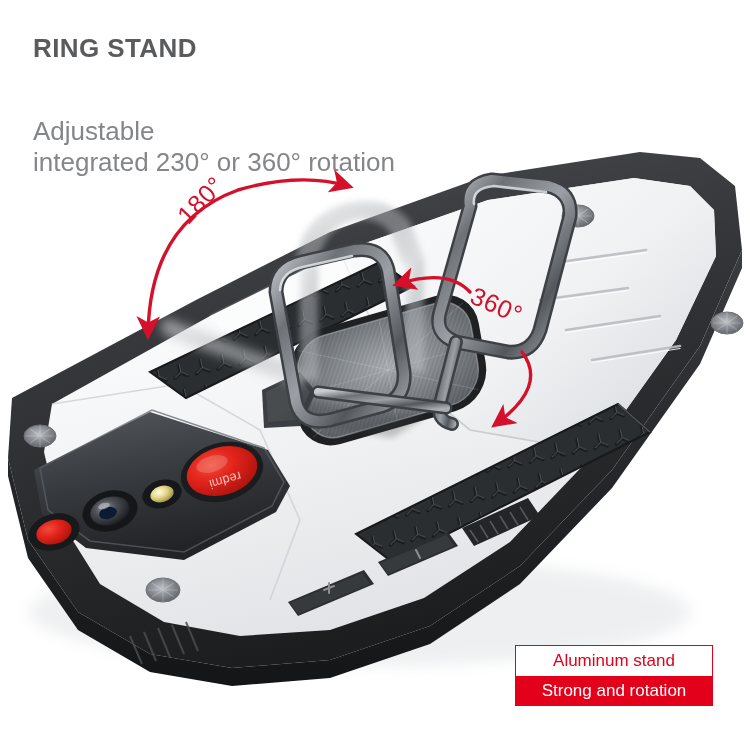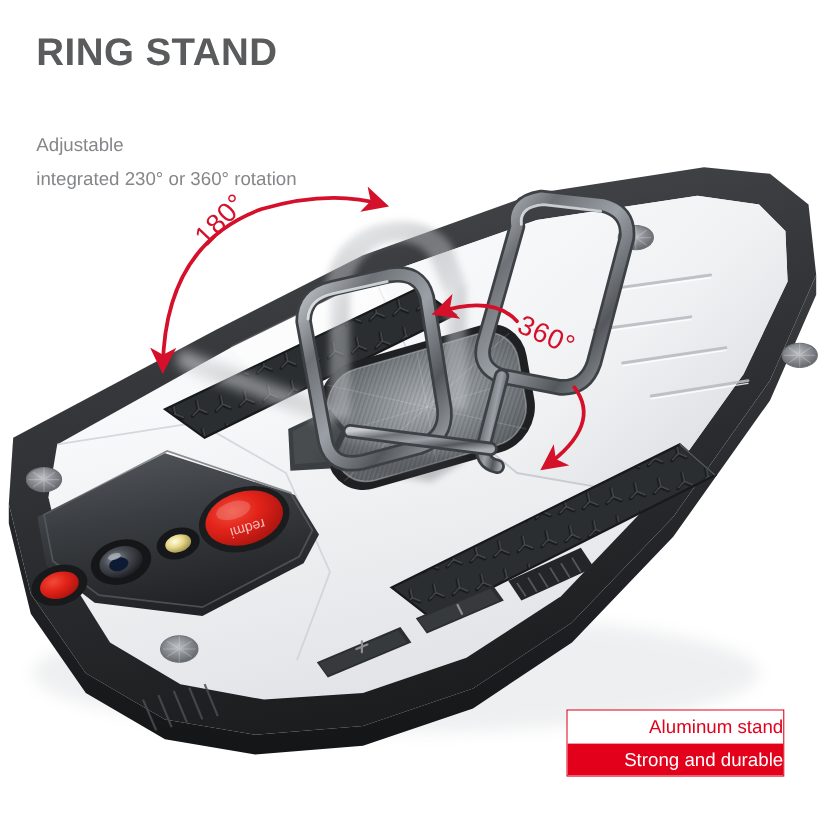--- a/index.html
+++ b/index.html
@@ -19,36 +19,36 @@
   
   #headline {
     position: absolute;
     left: 33px;
     top: 26px;
     width: 520px;
   }
   .hl-line {
     font-family: "Liberation Sans", sans-serif;
     font-weight: bold;
-    font-size: 35px;
+    font-size: 26px;
     line-height: 44px;
     letter-spacing: 0.4px;
     color: #5a5b5d;
     white-space: nowrap;
   }
   #subtitle {
     position: absolute;
     left: 33px;
     top: 116px;
     width: 520px;
   }
   .sub-line {
     font-family: "Liberation Sans", sans-serif;
     font-weight: normal;
-    font-size: 17px;
+    font-size: 26px;
     line-height: 31px;
     color: #848689;
     white-space: nowrap;
   }
 
   
   #artwork {
     position: absolute;
     left: 0;
     top: 0;
@@ -64,21 +64,21 @@
     width: 198px;
     height: 61px;
     border: 1.6px solid #e2001a;
     box-sizing: border-box;
     overflow: hidden;
   }
   #badge .row {
     height: 50%;
     display: flex;
     align-items: center;
-    justify-content: flex-end;
+    justify-content: center;
     box-sizing: border-box;
   }
   #badge .row-top {
     background: #ffffff;
     color: #e2001a;
   }
   #badge .row-bot {
     background: #e2001a;
     color: #ffffff;
   }
@@ -586,17 +586,17 @@
   </svg>
 
   <div class="deg-label" id="deg-180">180°</div>
   <div class="deg-label" id="deg-360">360°</div>
 
   <div id="badge">
     <div class="row row-top">
       <span>Aluminum stand</span>
     </div>
     <div class="row row-bot">
-      <span>Strong and durable</span>
+      <span>Strong and rotation</span>
     </div>
   </div>
 
 </div>
 
 </body></html>

